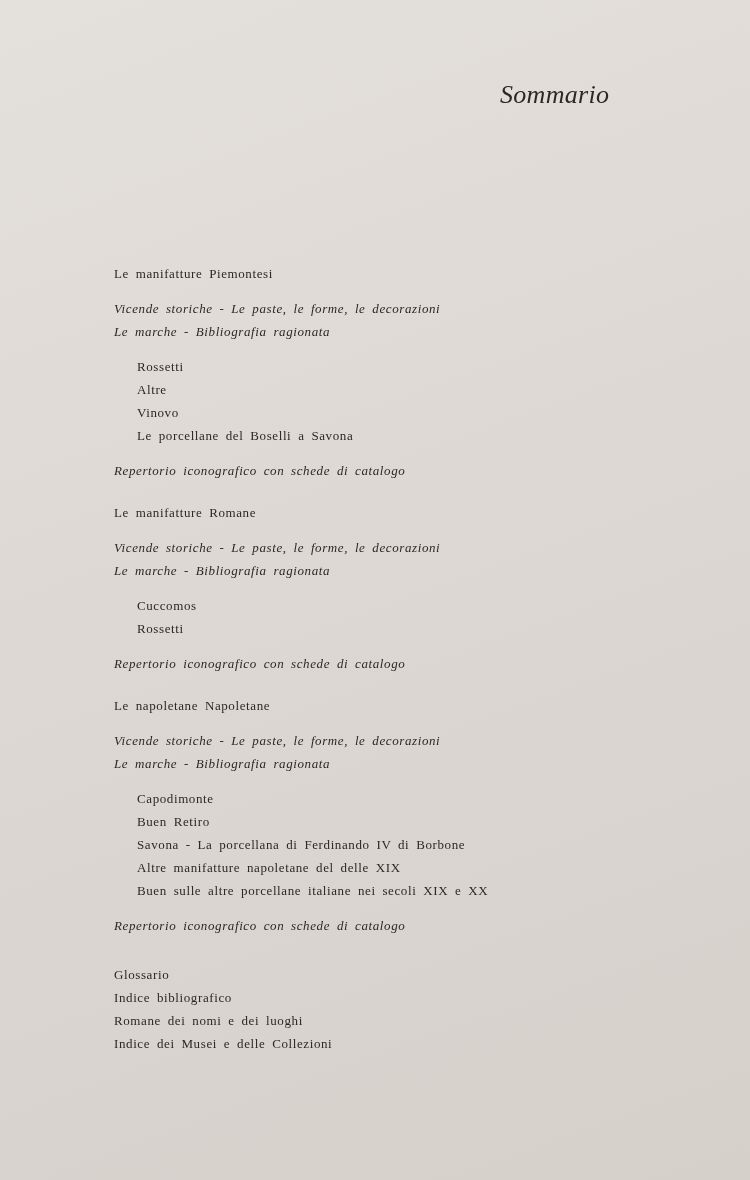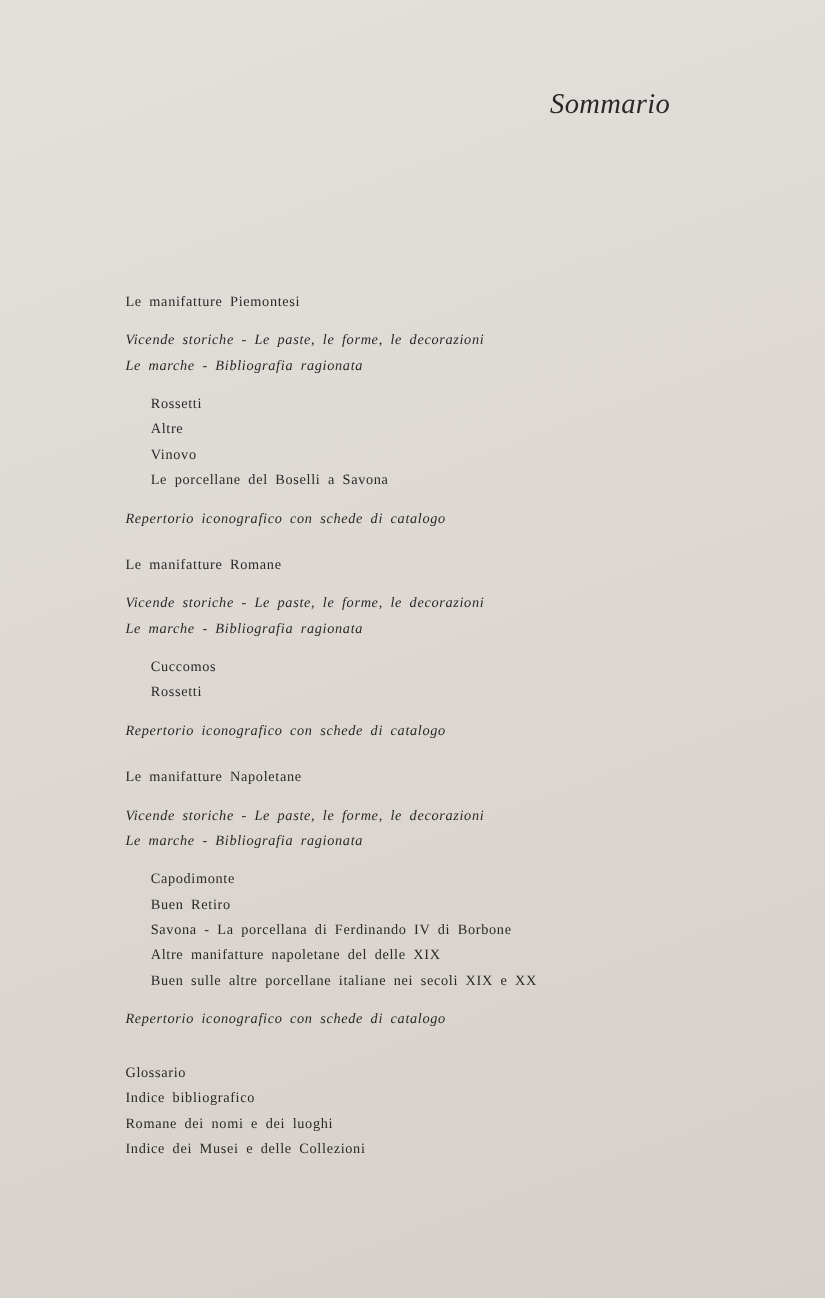--- a/index.html
+++ b/index.html
@@ -47,21 +47,21 @@
     <div class="line it">Le marche - Bibliografia ragionata</div>
     <div class="gap"></div>
     <div class="line ind">Cuccomos</div>
     <div class="line ind">Rossetti</div>
     <div class="gap"></div>
     <div class="line it">Repertorio iconografico con schede di catalogo</div>
   </div>
   <div class="gap" style="height:19px"></div>
 
   <div>
-    <div class="line">Le manifatture Napoletane</div>
+    <div class="line">Le napoletane Napoletane</div>
     <div class="gap"></div>
     <div class="line it">Vicende storiche - Le paste, le forme, le decorazioni</div>
     <div class="line it">Le marche - Bibliografia ragionata</div>
     <div class="gap"></div>
     <div class="line ind">Capodimonte</div>
     <div class="line ind">Buen Retiro</div>
     <div class="line ind">Savona - La porcellana di Ferdinando IV di Borbone</div>
     <div class="line ind">Altre manifatture napoletane del delle XIX</div>
     <div class="line ind">Buen sulle altre porcellane italiane nei secoli XIX e XX</div>
     <div class="gap"></div>

